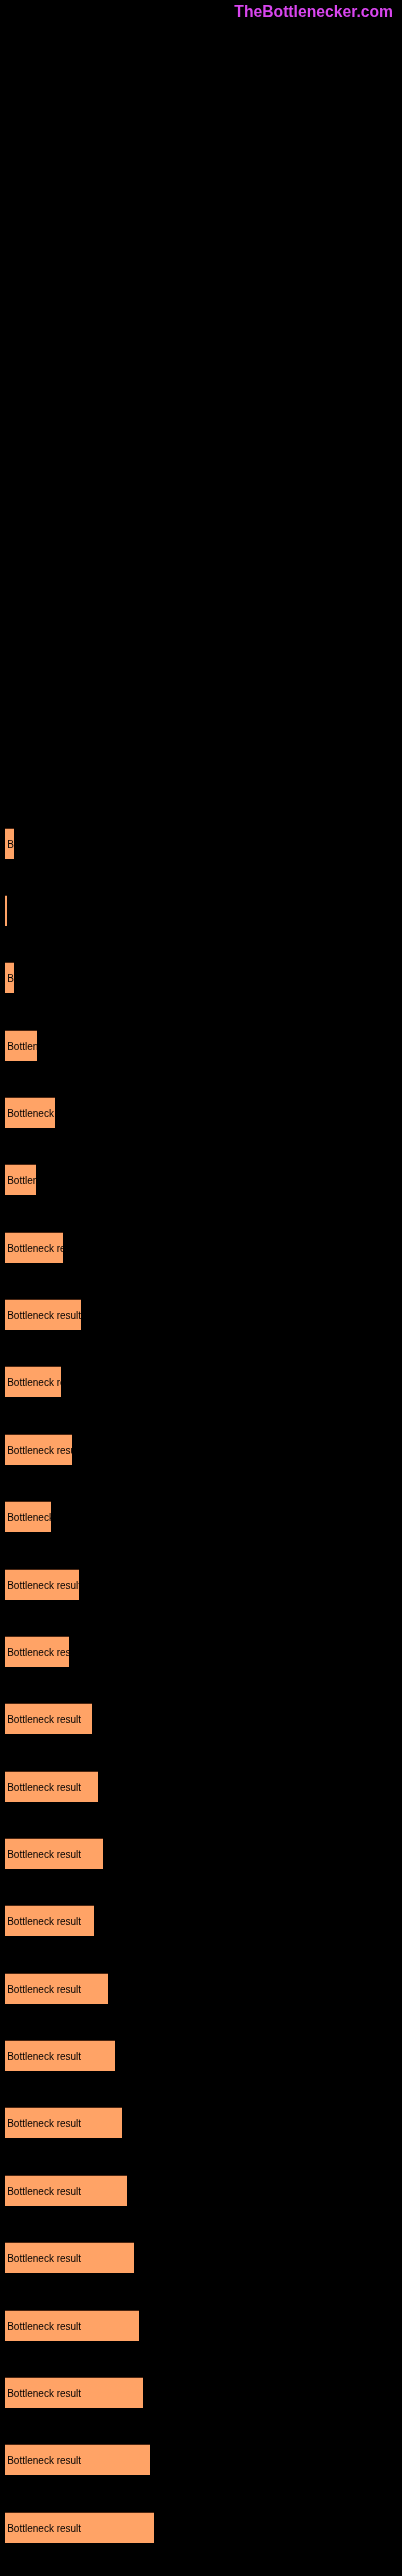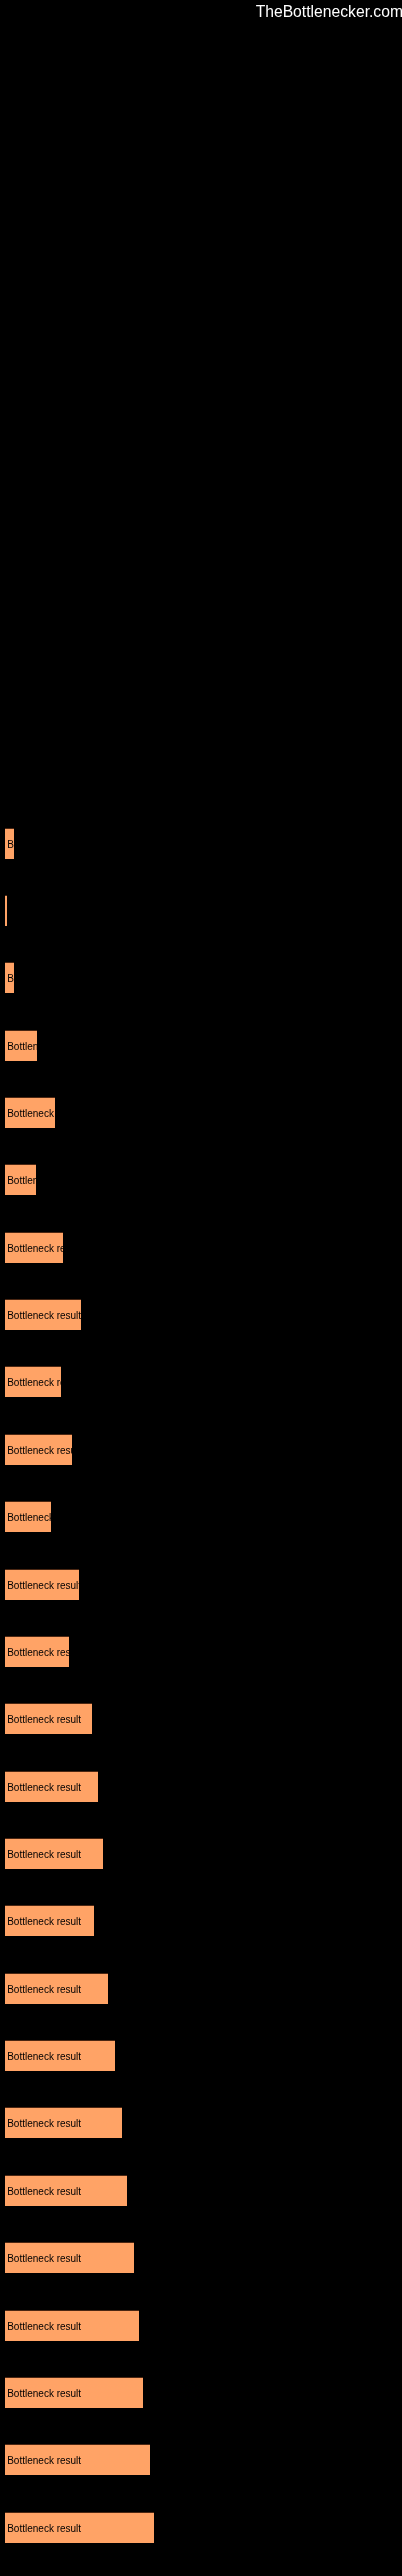--- a/index.html
+++ b/index.html
@@ -29,28 +29,29 @@
   
   #site-header {
     position: absolute;
     left: 0;
     top: 0;
     width: 403px;
     height: 27px;
   }
   #site-title {
     position: absolute;
-    right: 0;
+    right: 10px;
     top: 2.4px;
     font-size: 15.7px;
     line-height: 19.3px;
     letter-spacing: 0px;
-    color: #ffffff;
+    color: #d946ef;
     white-space: nowrap;
     font-family: "Liberation Sans", sans-serif;
+    font-weight: bold;
   }
 
   
   #chart {
     position: absolute;
     left: 0;
     top: 0;
     width: 403px;
     height: 2576px;
   }

